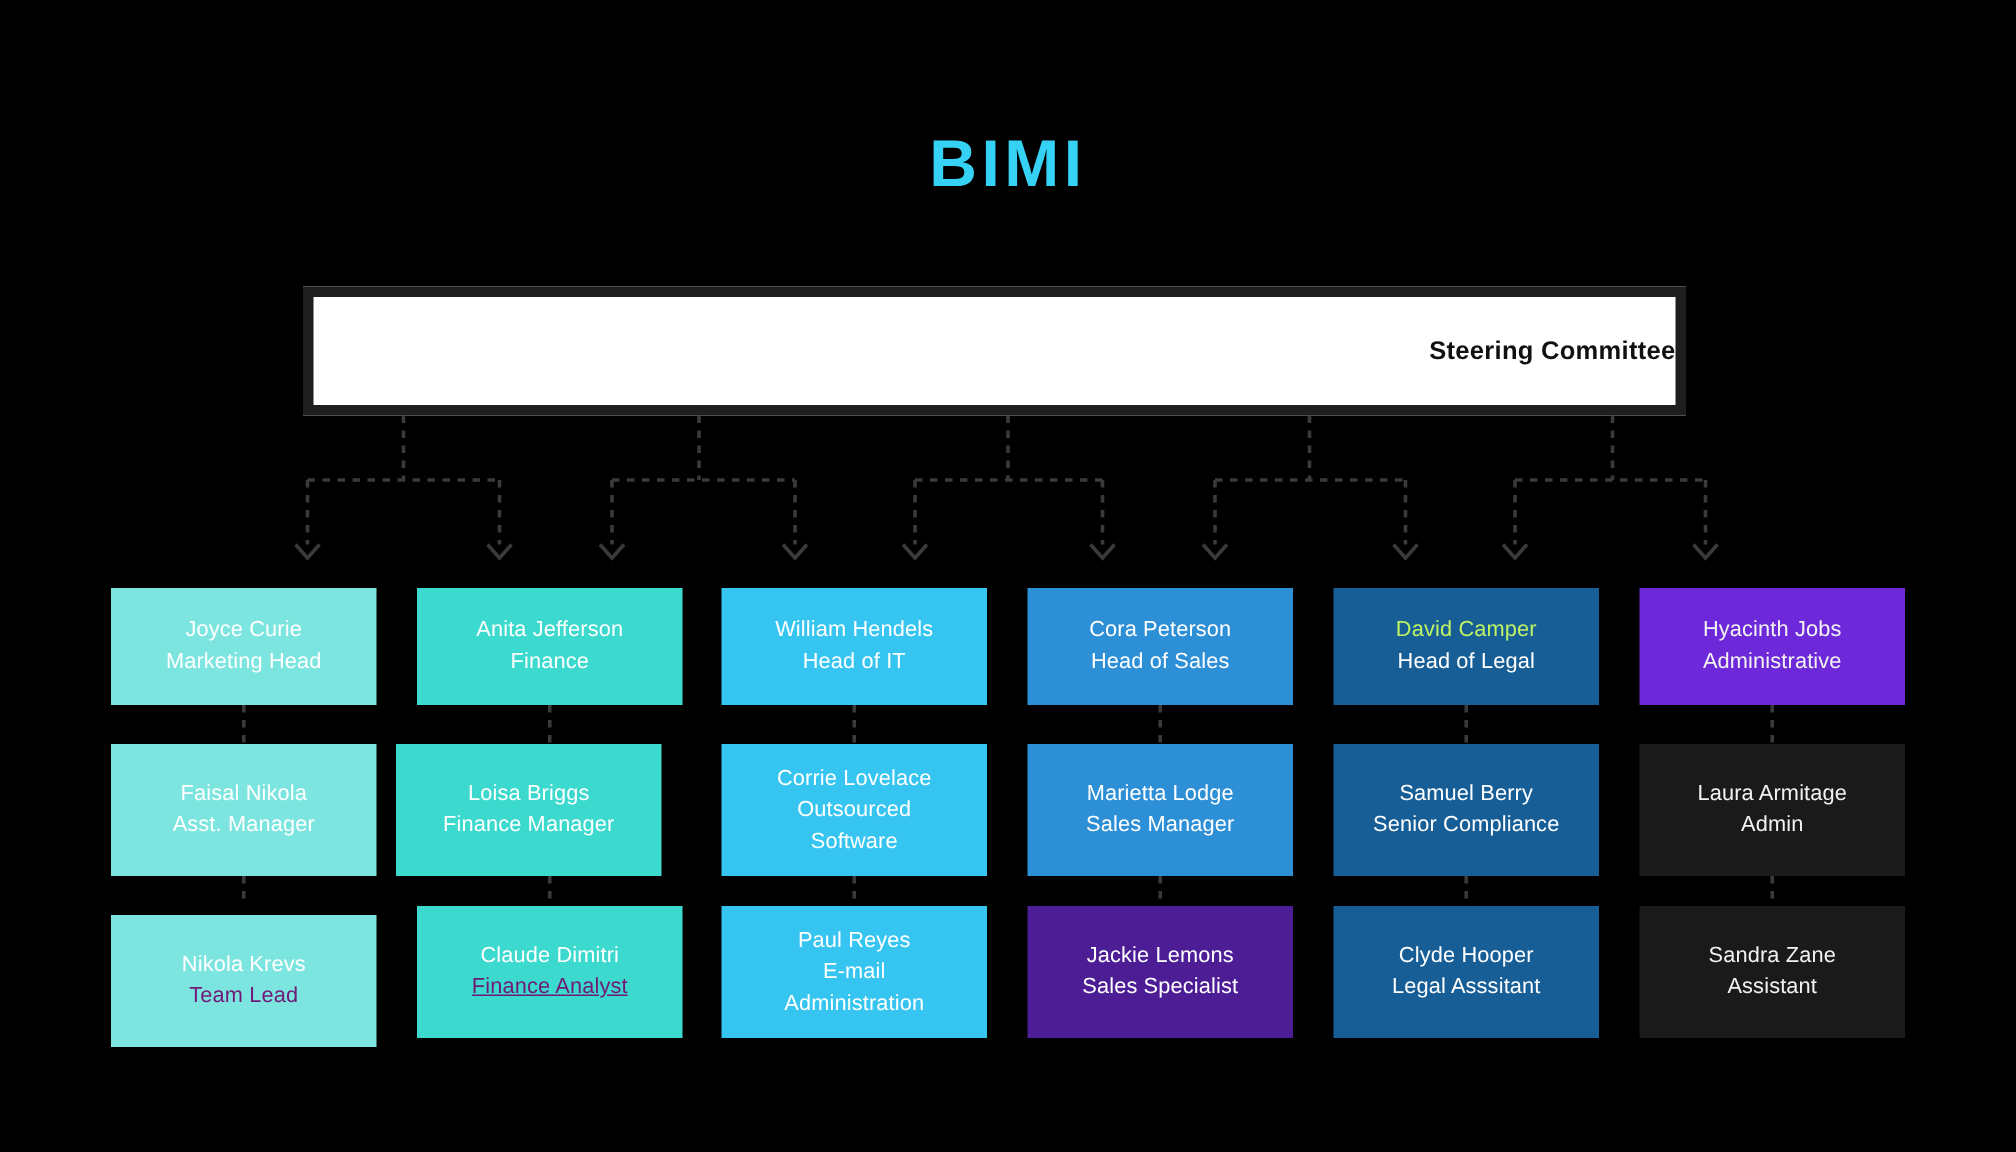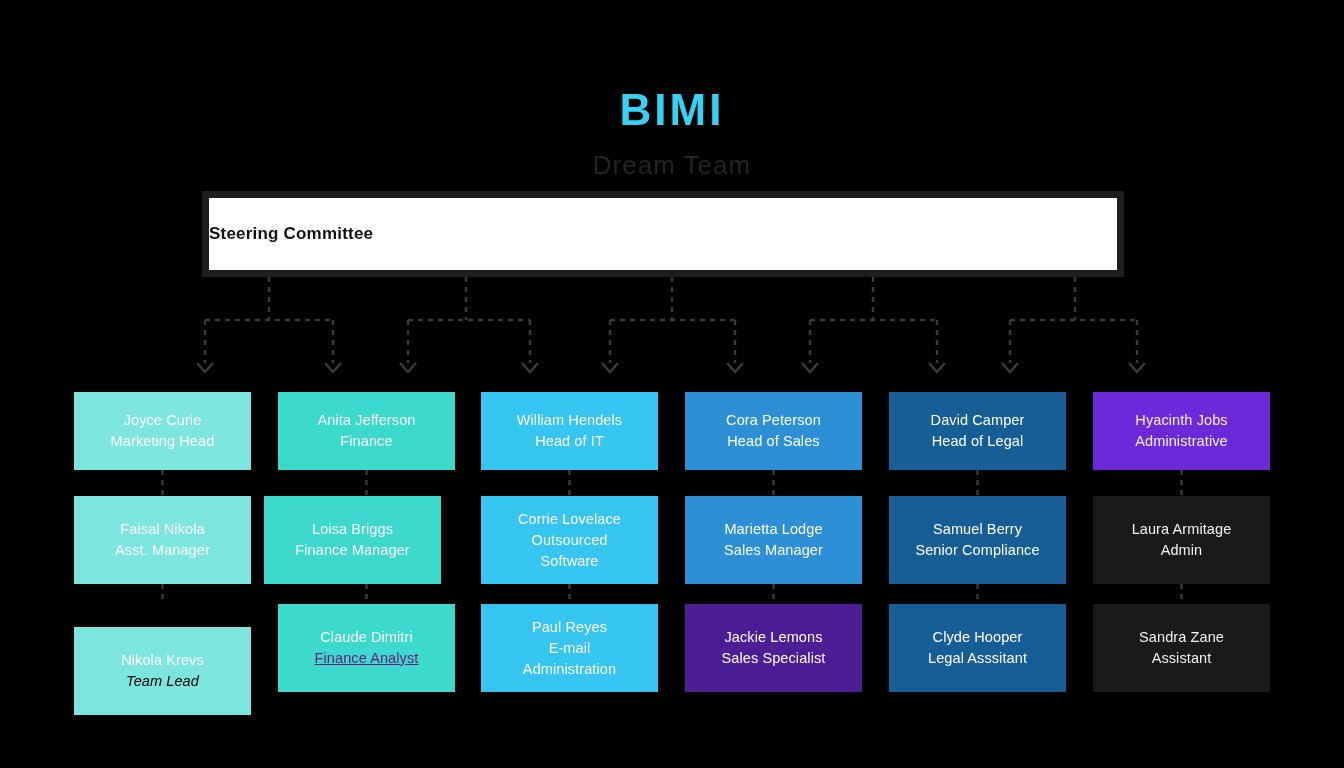--- a/index.html
+++ b/index.html
@@ -24,21 +24,21 @@
     font-size: 26px; font-weight: normal; letter-spacing: 1px;
     color: #242424; line-height: 34px;
   }
 
   
   .root-box {
     position: absolute;
     left: 202px; top: 191px; width: 922px; height: 86px;
     background: #FFFFFF;
     border: 7px solid #1E1E1E;
-    display: flex; align-items: center; justify-content: flex-start;
+    display: flex; align-items: center; justify-content: flex-end;
   }
   .root-label {
     font-size: 17px; font-weight: bold; color: #111111; letter-spacing: .2px;
   }
 
   
   #wires { position: absolute; left: 0; top: 0; width: 1344px; height: 768px; }
 
   
   .card {
@@ -53,21 +53,20 @@
     white-space: nowrap; letter-spacing: .1px;
   }
   .card.dark .line { color: #F2F2F2; }
 </style>
 </head>
 <body>
 
 <div id="stage">
 
   <div class="brand">BIMI</div>
-  <div class="subtitle">Dream Team</div>
 
   <div class="root-box">
     <span class="root-label">Steering Committee</span>
   </div>
 
   <svg id="wires" viewBox="0 0 1344 768">
       <line x1="269" y1="277" x2="269" y2="320" stroke="#3A3A3A" stroke-width="2.4" stroke-dasharray="5 5"></line>
       <line x1="466" y1="277" x2="466" y2="320" stroke="#3A3A3A" stroke-width="2.4" stroke-dasharray="5 5"></line>
       <line x1="672" y1="277" x2="672" y2="320" stroke="#3A3A3A" stroke-width="2.4" stroke-dasharray="5 5"></line>
       <line x1="873" y1="277" x2="873" y2="320" stroke="#3A3A3A" stroke-width="2.4" stroke-dasharray="5 5"></line>
@@ -113,23 +112,23 @@
 
   <div id="cards-layer">
       <div class="card" style="left: 74px; top: 392px; width: 177px; height: 78px; background: rgb(125, 229, 223);">
         <div class="line" style="color: rgb(255, 255, 255);">Joyce Curie</div>
         <div class="line" style="color: rgb(255, 255, 255);">Marketing Head</div>
       </div>
       <div class="card" style="left: 74px; top: 496px; width: 177px; height: 88px; background: rgb(125, 229, 223);">
         <div class="line" style="color: rgb(255, 255, 255);">Faisal Nikola</div>
         <div class="line" style="color: rgb(255, 255, 255);">Asst. Manager</div>
       </div>
-      <div class="card" style="left: 74px; top: 627px; width: 177px; height: 88px; background: rgb(125, 229, 223);">
+      <div class="card" style="left: 74px; top: 610px; width: 177px; height: 88px; background: rgb(125, 229, 223);">
         <div class="line" style="color: rgb(255, 255, 255);">Nikola Krevs</div>
-        <div class="line" style="color: #000000; font-style: italic;">Team Lead</div>
+        <div class="line" style="color: #701a75;">Team Lead</div>
       </div>
       <div class="card" style="left: 278px; top: 392px; width: 177px; height: 78px; background: rgb(59, 217, 206);">
         <div class="line" style="color: rgb(255, 255, 255);">Anita Jefferson</div>
         <div class="line" style="color: rgb(255, 255, 255);">Finance</div>
       </div>
       <div class="card" style="left: 264px; top: 496px; width: 177px; height: 88px; background: rgb(59, 217, 206);">
         <div class="line" style="color: rgb(255, 255, 255);">Loisa Briggs</div>
         <div class="line" style="color: rgb(255, 255, 255);">Finance Manager</div>
       </div>
       <div class="card" style="left: 278px; top: 604px; width: 177px; height: 88px; background: rgb(59, 217, 206);">
@@ -156,21 +155,21 @@
       </div>
       <div class="card" style="left: 685px; top: 496px; width: 177px; height: 88px; background: rgb(45, 143, 214);">
         <div class="line" style="color: rgb(255, 255, 255);">Marietta Lodge</div>
         <div class="line" style="color: rgb(255, 255, 255);">Sales Manager</div>
       </div>
       <div class="card" style="left: 685px; top: 604px; width: 177px; height: 88px; background: #4c1d95;">
         <div class="line" style="color: rgb(255, 255, 255);">Jackie Lemons</div>
         <div class="line" style="color: rgb(255, 255, 255);">Sales Specialist</div>
       </div>
       <div class="card" style="left: 889px; top: 392px; width: 177px; height: 78px; background: rgb(23, 94, 150);">
-        <div class="line" style="color: #ffffff;">David Camper</div>
+        <div class="line" style="color: #bef264;">David Camper</div>
         <div class="line" style="color: rgb(255, 255, 255);">Head of Legal</div>
       </div>
       <div class="card" style="left: 889px; top: 496px; width: 177px; height: 88px; background: rgb(23, 94, 150);">
         <div class="line" style="color: rgb(255, 255, 255);">Samuel Berry</div>
         <div class="line" style="color: rgb(255, 255, 255);">Senior Compliance</div>
       </div>
       <div class="card" style="left: 889px; top: 604px; width: 177px; height: 88px; background: rgb(23, 94, 150);">
         <div class="line" style="color: rgb(255, 255, 255);">Clyde Hooper</div>
         <div class="line" style="color: rgb(255, 255, 255);">Legal Asssitant</div>
       </div>

